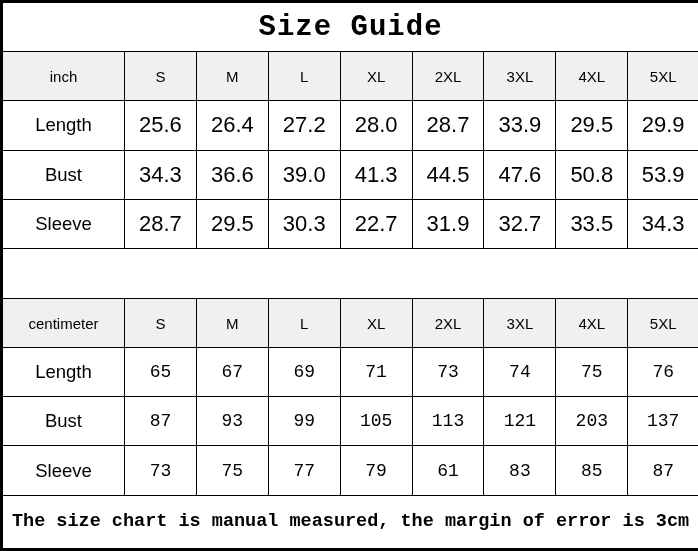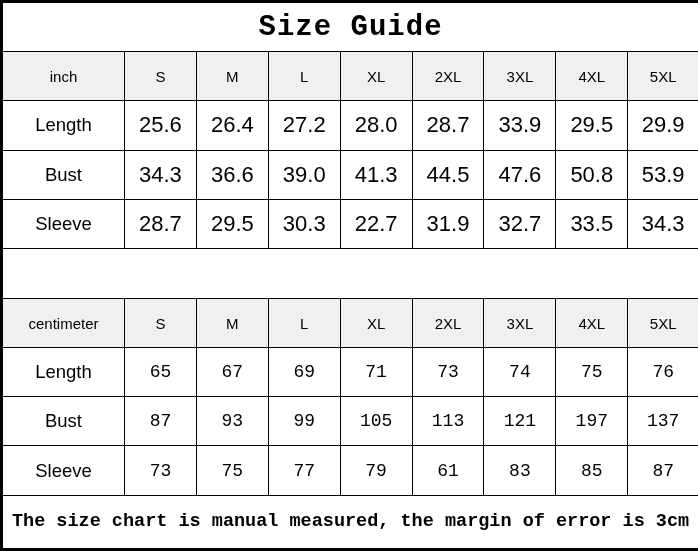--- a/index.html
+++ b/index.html
@@ -140,21 +140,21 @@
     </tr>
 
     <tr class="data-row cm-row">
       <td class="rowlabel">Bust</td>
       <td class="val">87</td>
       <td class="val">93</td>
       <td class="val">99</td>
       <td class="val">105</td>
       <td class="val">113</td>
       <td class="val">121</td>
-      <td class="val">197</td>
+      <td class="val">203</td>
       <td class="val">137</td>
     </tr>
 
     <tr class="data-row cm-row">
       <td class="rowlabel">Sleeve</td>
       <td class="val">73</td>
       <td class="val">75</td>
       <td class="val">77</td>
       <td class="val">79</td>
       <td class="val">61</td>

